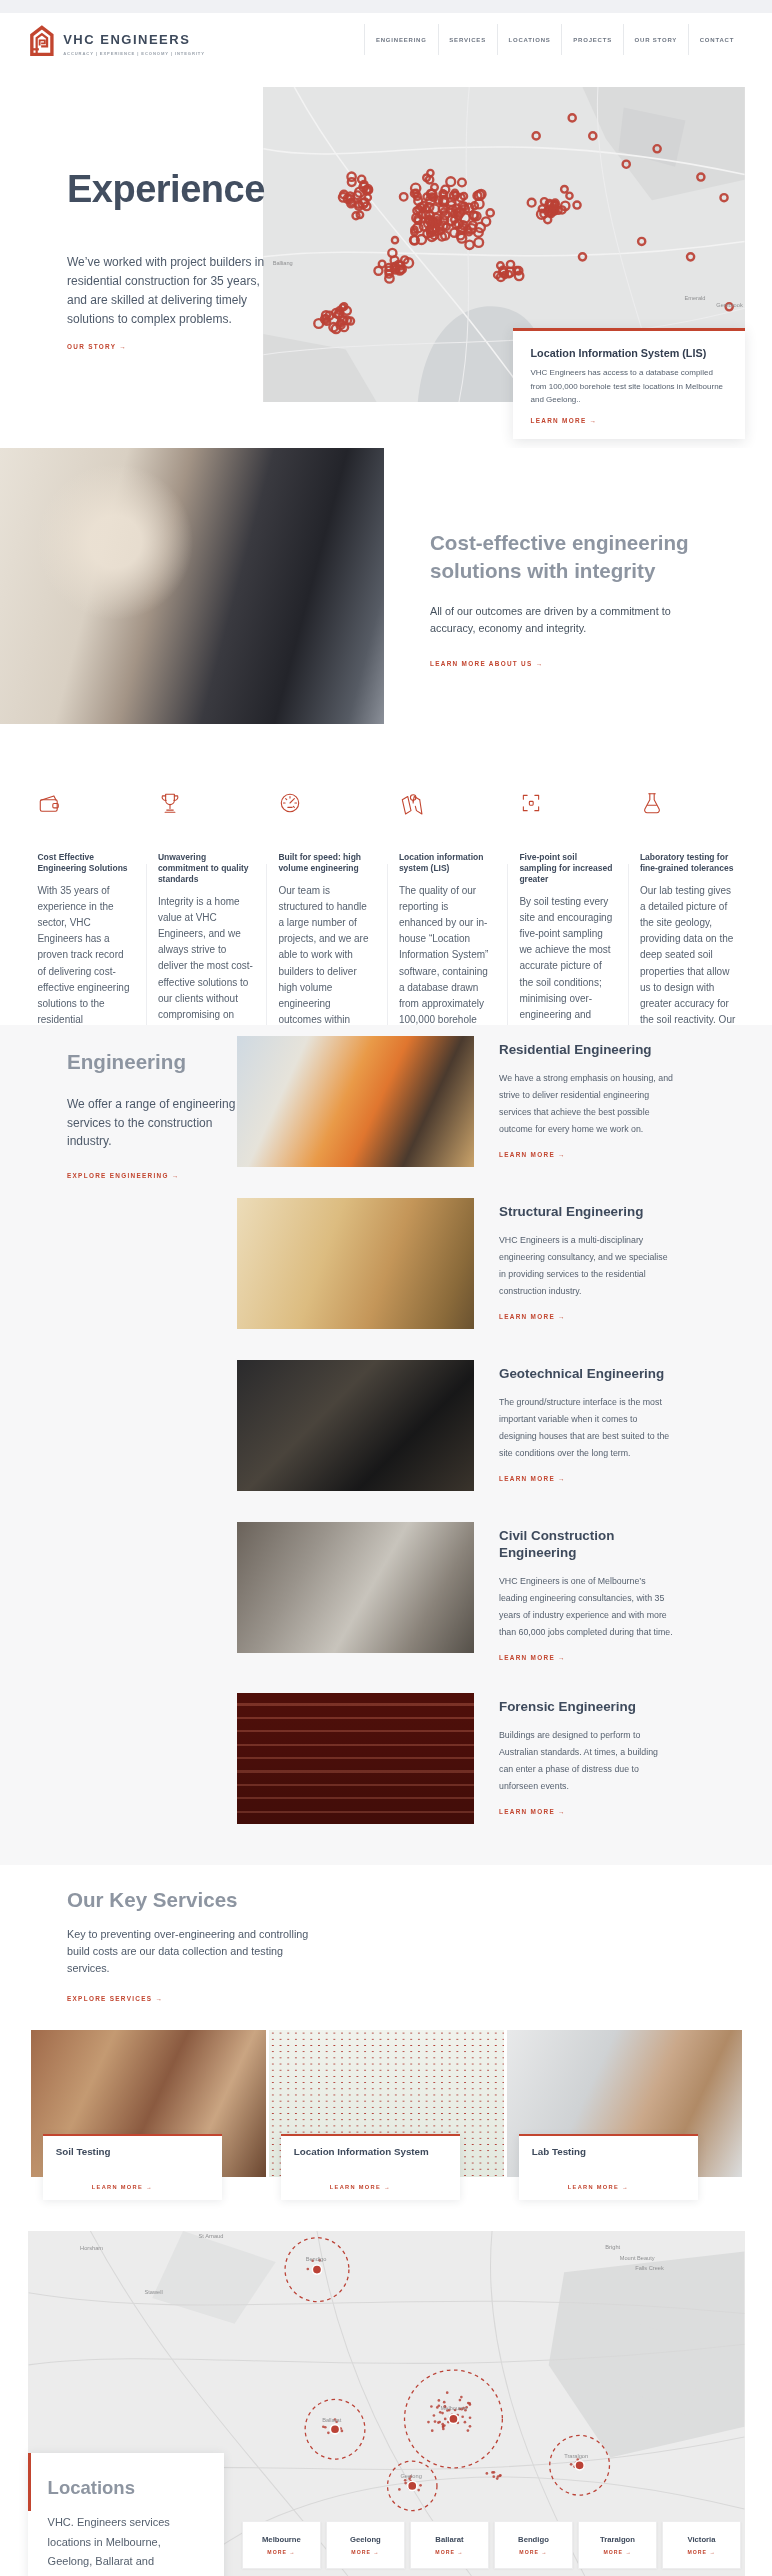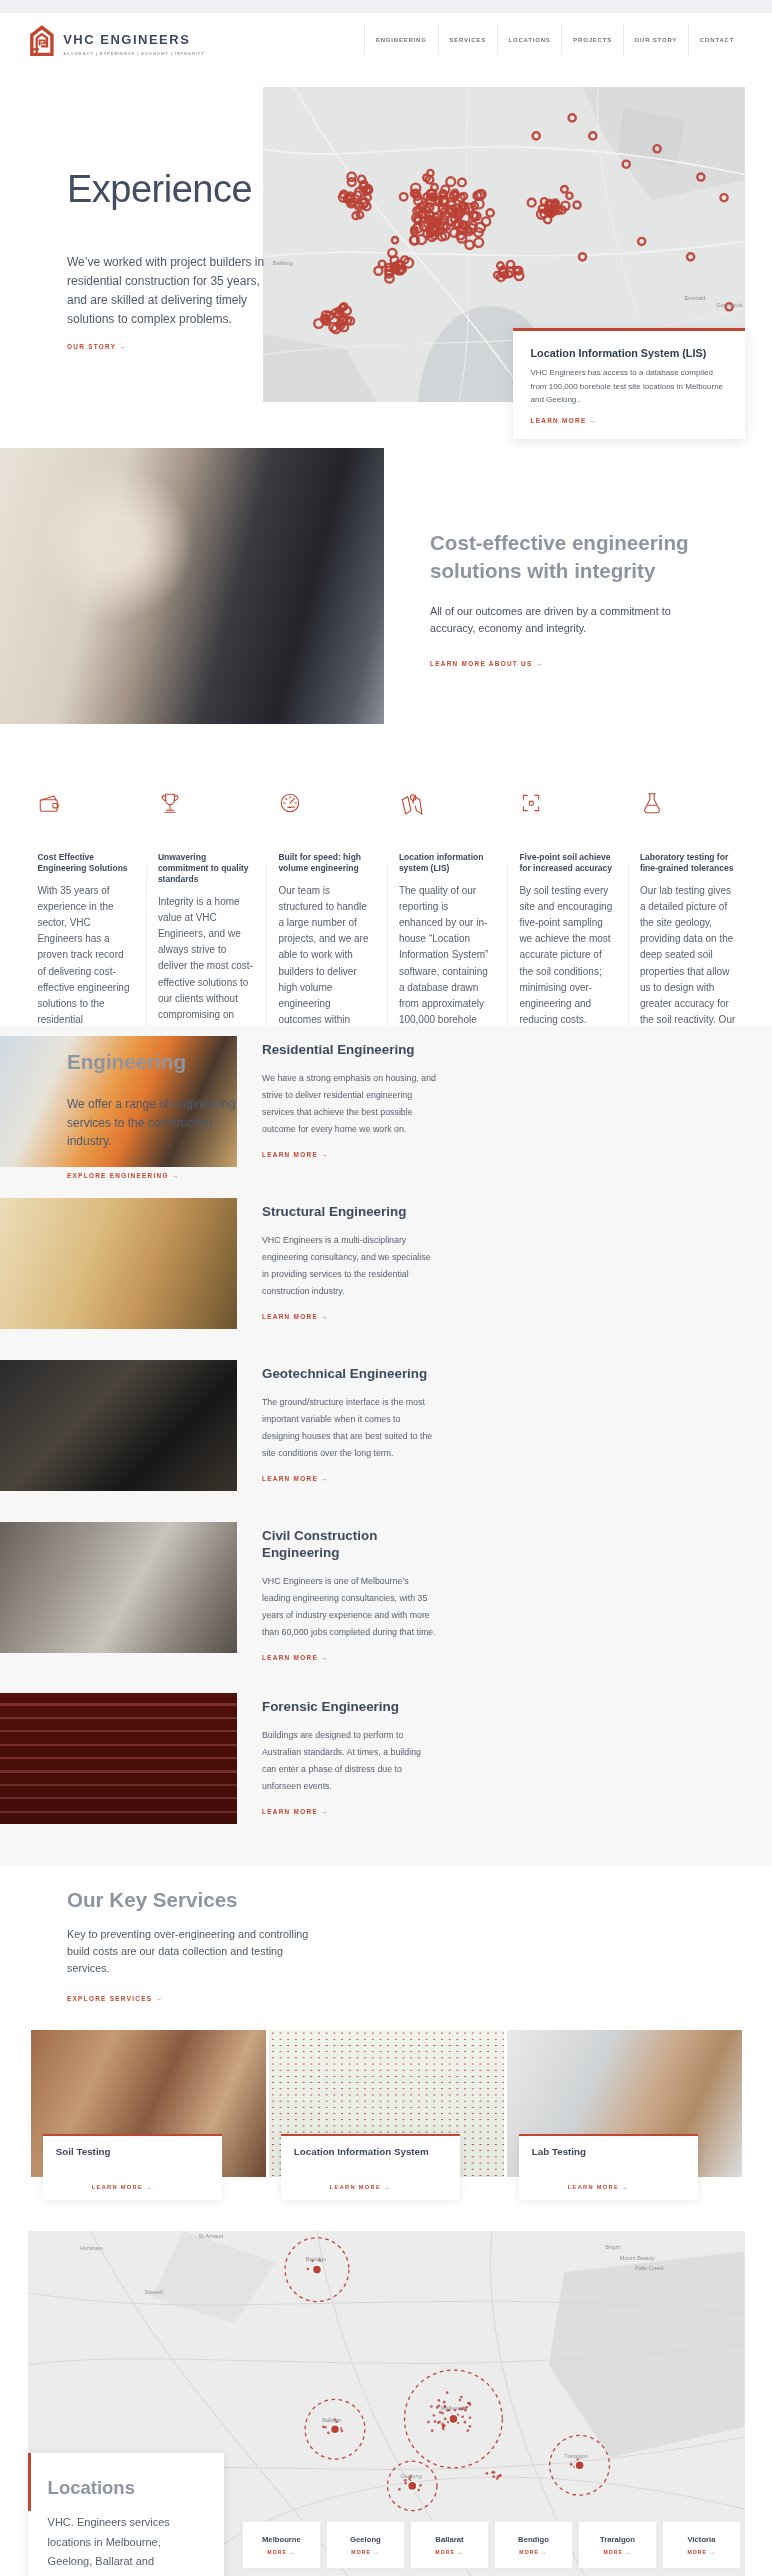--- a/index.html
+++ b/index.html
@@ -33,21 +33,21 @@
   .hero{height:382px;background:#fff}
   .hero-map{position:absolute;right:28px;top:20.6px;width:482px;height:315px;background:#e4e5e5}
   .hero-map svg{display:block;width:100%;height:100%}
   .rd{fill:none;stroke:#f3f3f3;stroke-width:3}
   .rd2{fill:none;stroke:#ededee;stroke-width:2}
   .lp{fill:#dadbdb}
   .lp2{fill:#d3d4d5}
   .bay{fill:#d2d5d7}
   #hero-dots circle{fill:none;stroke:var(--ring);stroke-width:4.6;opacity:.93}
   .maplabel{fill:#8f9092;font-size:11px;font-family:"Liberation Sans",sans-serif}
-  .hero-title{position:absolute;left:67px;top:102px;font-size:38px;font-weight:400;color:#424e60;letter-spacing:-0.5px}
+  .hero-title{position:absolute;left:67px;top:102px;font-size:38px;font-weight:700;color:#424e60;letter-spacing:-0.5px}
   .hero-copy{position:absolute;left:67px;top:187px;width:210px;font-size:12px;line-height:1.58;color:#4e5a6a}
   .hero-cta{position:absolute;left:67px;top:277px}
   .map-card{position:absolute;right:28px;top:262px;width:232px;background:#fff;border-top:3.1px solid var(--red);
     box-shadow:0 3.1px 12.4px rgba(40,50,60,.12);padding:15.5px 17.5px 14.4px}
   .map-card h3{font-size:10.8px;color:#333e50;margin-bottom:7.2px;font-weight:700}
   .map-card p{font-size:8px;line-height:1.7;color:var(--body);margin-bottom:9px}
 
   
   .about{height:314px;background:#fff}
   .about-photo{position:absolute;left:0;top:0;width:384px;height:276px;
@@ -67,21 +67,21 @@
   .f-icon svg{stroke:var(--red);fill:none;stroke-width:2;stroke-linecap:round;stroke-linejoin:round}
   .feature h3{font-size:8.5px;color:var(--navy);line-height:1.3;margin-bottom:8.2px;font-weight:700}
   .feature p{font-size:10px;line-height:1.62;color:var(--body)}
 
   
   .eng{height:840px;background:#f7f7f8;padding-top:10.3px}
   .eng-intro{position:absolute;left:67px;top:25px;width:185px}
   .eng-intro h2{font-size:20.6px;color:var(--grayhead);font-weight:700}
   .eng-intro p{font-size:12px;line-height:1.55;color:#4e5a6a;margin-top:20.6px}
   .eng-intro .rlink{margin-top:21.6px}
-  .eng-rows{width:505px}
+  .eng-rows{margin-left:237px;width:505px}
   .eng-row{display:flex;margin-bottom:31px}
   .eng-img{width:237px;height:131px;flex:none}
   .eng-text{margin-left:25px;width:175px;padding-top:6.2px}
   .eng-text h3{font-size:13.4px;line-height:1.25;color:var(--navy);margin-bottom:11.3px;font-weight:700}
   .eng-text p{font-size:8.8px;line-height:1.95;color:var(--body);margin-bottom:11.3px}
   .img-res{background:linear-gradient(115deg,#cfd9e2 0%,#e6e3da 24%,#e99a48 46%,#e0762f 58%,#4a3a2e 76%,#caa36a 100%)}
   .img-str{background:linear-gradient(110deg,#ecdcb9 0%,#dcbc80 38%,#c49659 62%,#8a6a3a 88%,#6a5230 100%)}
   .img-geo{background:linear-gradient(135deg,#2a2a2c 0%,#4a443c 38%,#171718 68%,#3a342c 100%)}
   .img-civ{background:linear-gradient(120deg,#6a625a 0%,#9a948c 30%,#c8c4bc 55%,#8a837a 78%,#555049 100%)}
   .img-for{background:repeating-linear-gradient(0deg,#8a3e34 0 11.3px,#d9cec4 11.3px 13.4px),linear-gradient(#933f33,#7a352c);background-blend-mode:multiply}
@@ -468,21 +468,21 @@
           <path d="M26 17v5"></path>
     </svg></div>
     <h3>Location information system (LIS)</h3>
     <p>The quality of our reporting is enhanced by our in-house “Location Information System” software, containing a database drawn from approximately 100,000 borehole test site locations in Melbourne and Geelong.</p>
   </div>
   <div class="feature">
     <div class="f-icon"><svg width="24" height="24" viewBox="0 0 44 44">
       <path d="M8 15V8h7M29 8h7v7M36 29v7h-7M15 36H8v-7"></path>
           <rect x="19" y="19" width="7" height="7" rx="1.5"></rect>
     </svg></div>
-    <h3>Five-point soil achieve for increased accuracy</h3>
+    <h3>Five-point soil sampling for increased greater</h3>
     <p>By soil testing every site and encouraging five-point sampling we achieve the most accurate picture of the soil conditions; minimising over-engineering and reducing costs.</p>
   </div>
   <div class="feature">
     <div class="f-icon"><svg width="24" height="24" viewBox="0 0 44 44">
       <path d="M16 5h12"></path>
           <path d="M18 5v11l-9 17c-1.6 3 .6 7 4.2 7h17.6c3.6 0 5.8-4 4.2-7l-9-17V5"></path>
           <path d="M14 26h16"></path>
     </svg></div>
     <h3>Laboratory testing for fine-grained tolerances</h3>
     <p>Our lab testing gives a detailed picture of the site geology, providing data on the deep seated soil properties that allow us to design with greater accuracy for the soil reactivity. Our testing is highly specialised and state of the art.</p>

